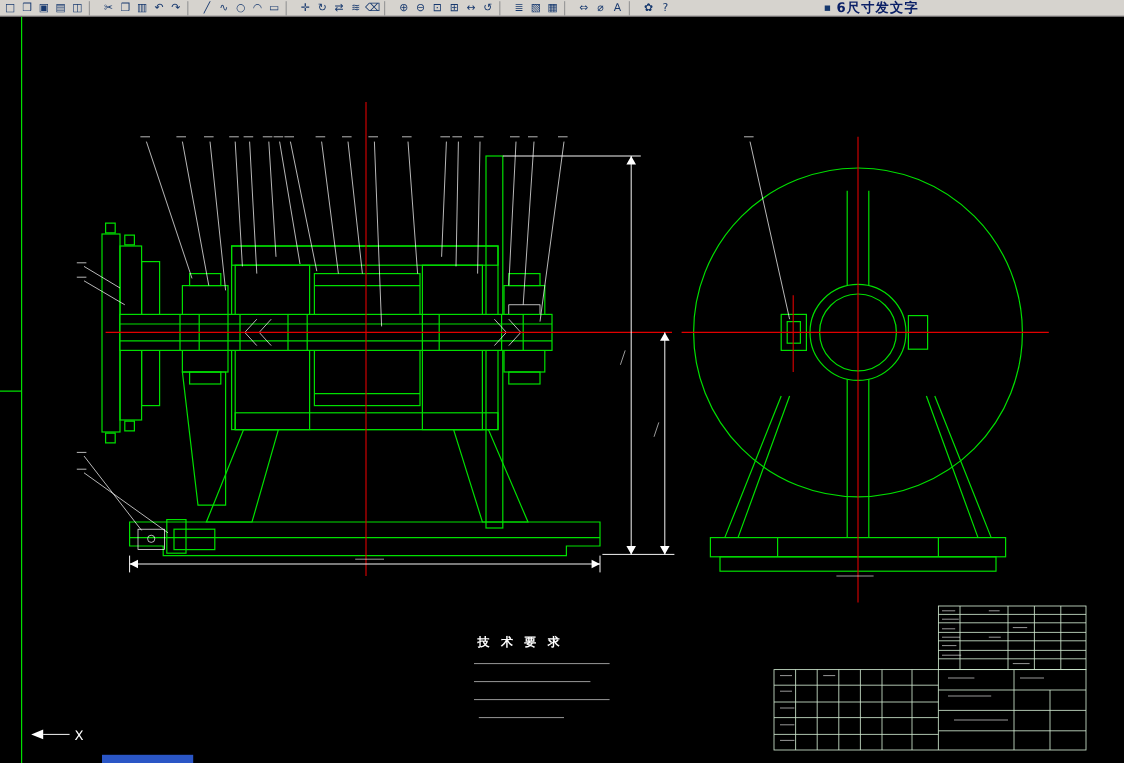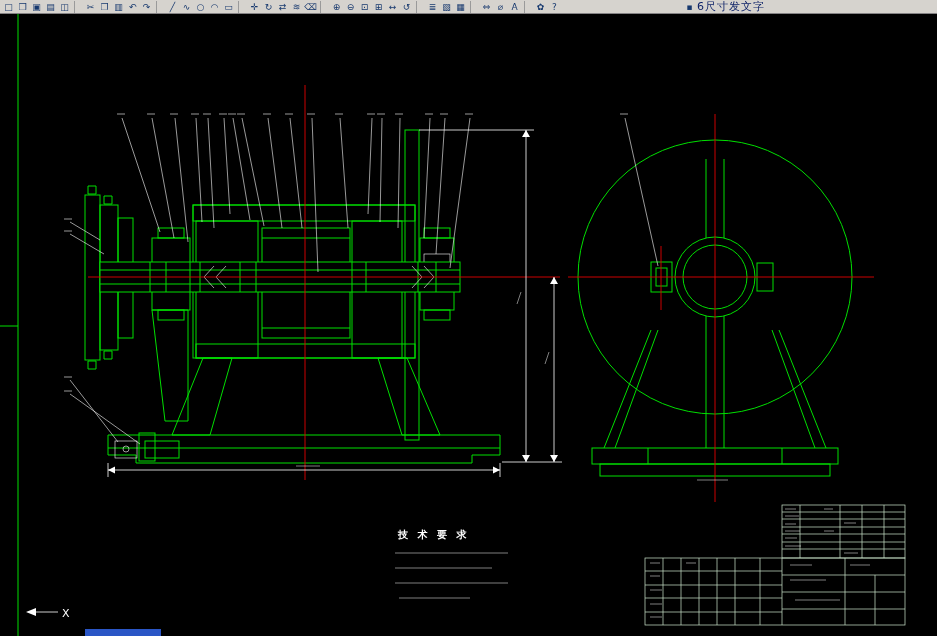--- a/index.html
+++ b/index.html
@@ -7,21 +7,21 @@
        font-family:"DejaVu Sans","Liberation Sans",sans-serif;}
 
   
   .toolbar{position:absolute;top:0;left:0;width:937px;height:14px;
     background:var(--toolbar-bg);border-bottom:1px solid #848284;
     display:flex;align-items:center;padding-left:2px;gap:1px;box-sizing:border-box;}
   .ti{flex:0 0 13px;width:13px;height:12px;font-size:9px;line-height:12px;
     text-align:center;color:var(--icon);cursor:default;overflow:hidden;user-select:none;}
   .sep{flex:0 0 6px;height:12px;border-left:1px solid #9a9a9a;margin:0 2px;}
   .spacer{flex:0 0 120px;}
-  .tb-title{font-size:11px;font-weight:normal;color:var(--title-text);
+  .tb-title{font-size:11px;font-weight:bold;color:var(--title-text);
     white-space:nowrap;letter-spacing:1px;}
 
   
   .canvas{position:absolute;top:14px;left:0;width:937px;height:622px;background:#000;}
   svg{display:block}
   .e  {stroke:var(--entity);fill:none;stroke-width:1;}
   .ef {stroke:var(--entity);fill:#000;stroke-width:1;}
   .hl {stroke:var(--entity);stroke-width:0.7;}
   .c  {stroke:var(--centerline);fill:none;stroke-width:0.9;}
   .w  {stroke:var(--annotation);fill:none;stroke-width:0.8;}

